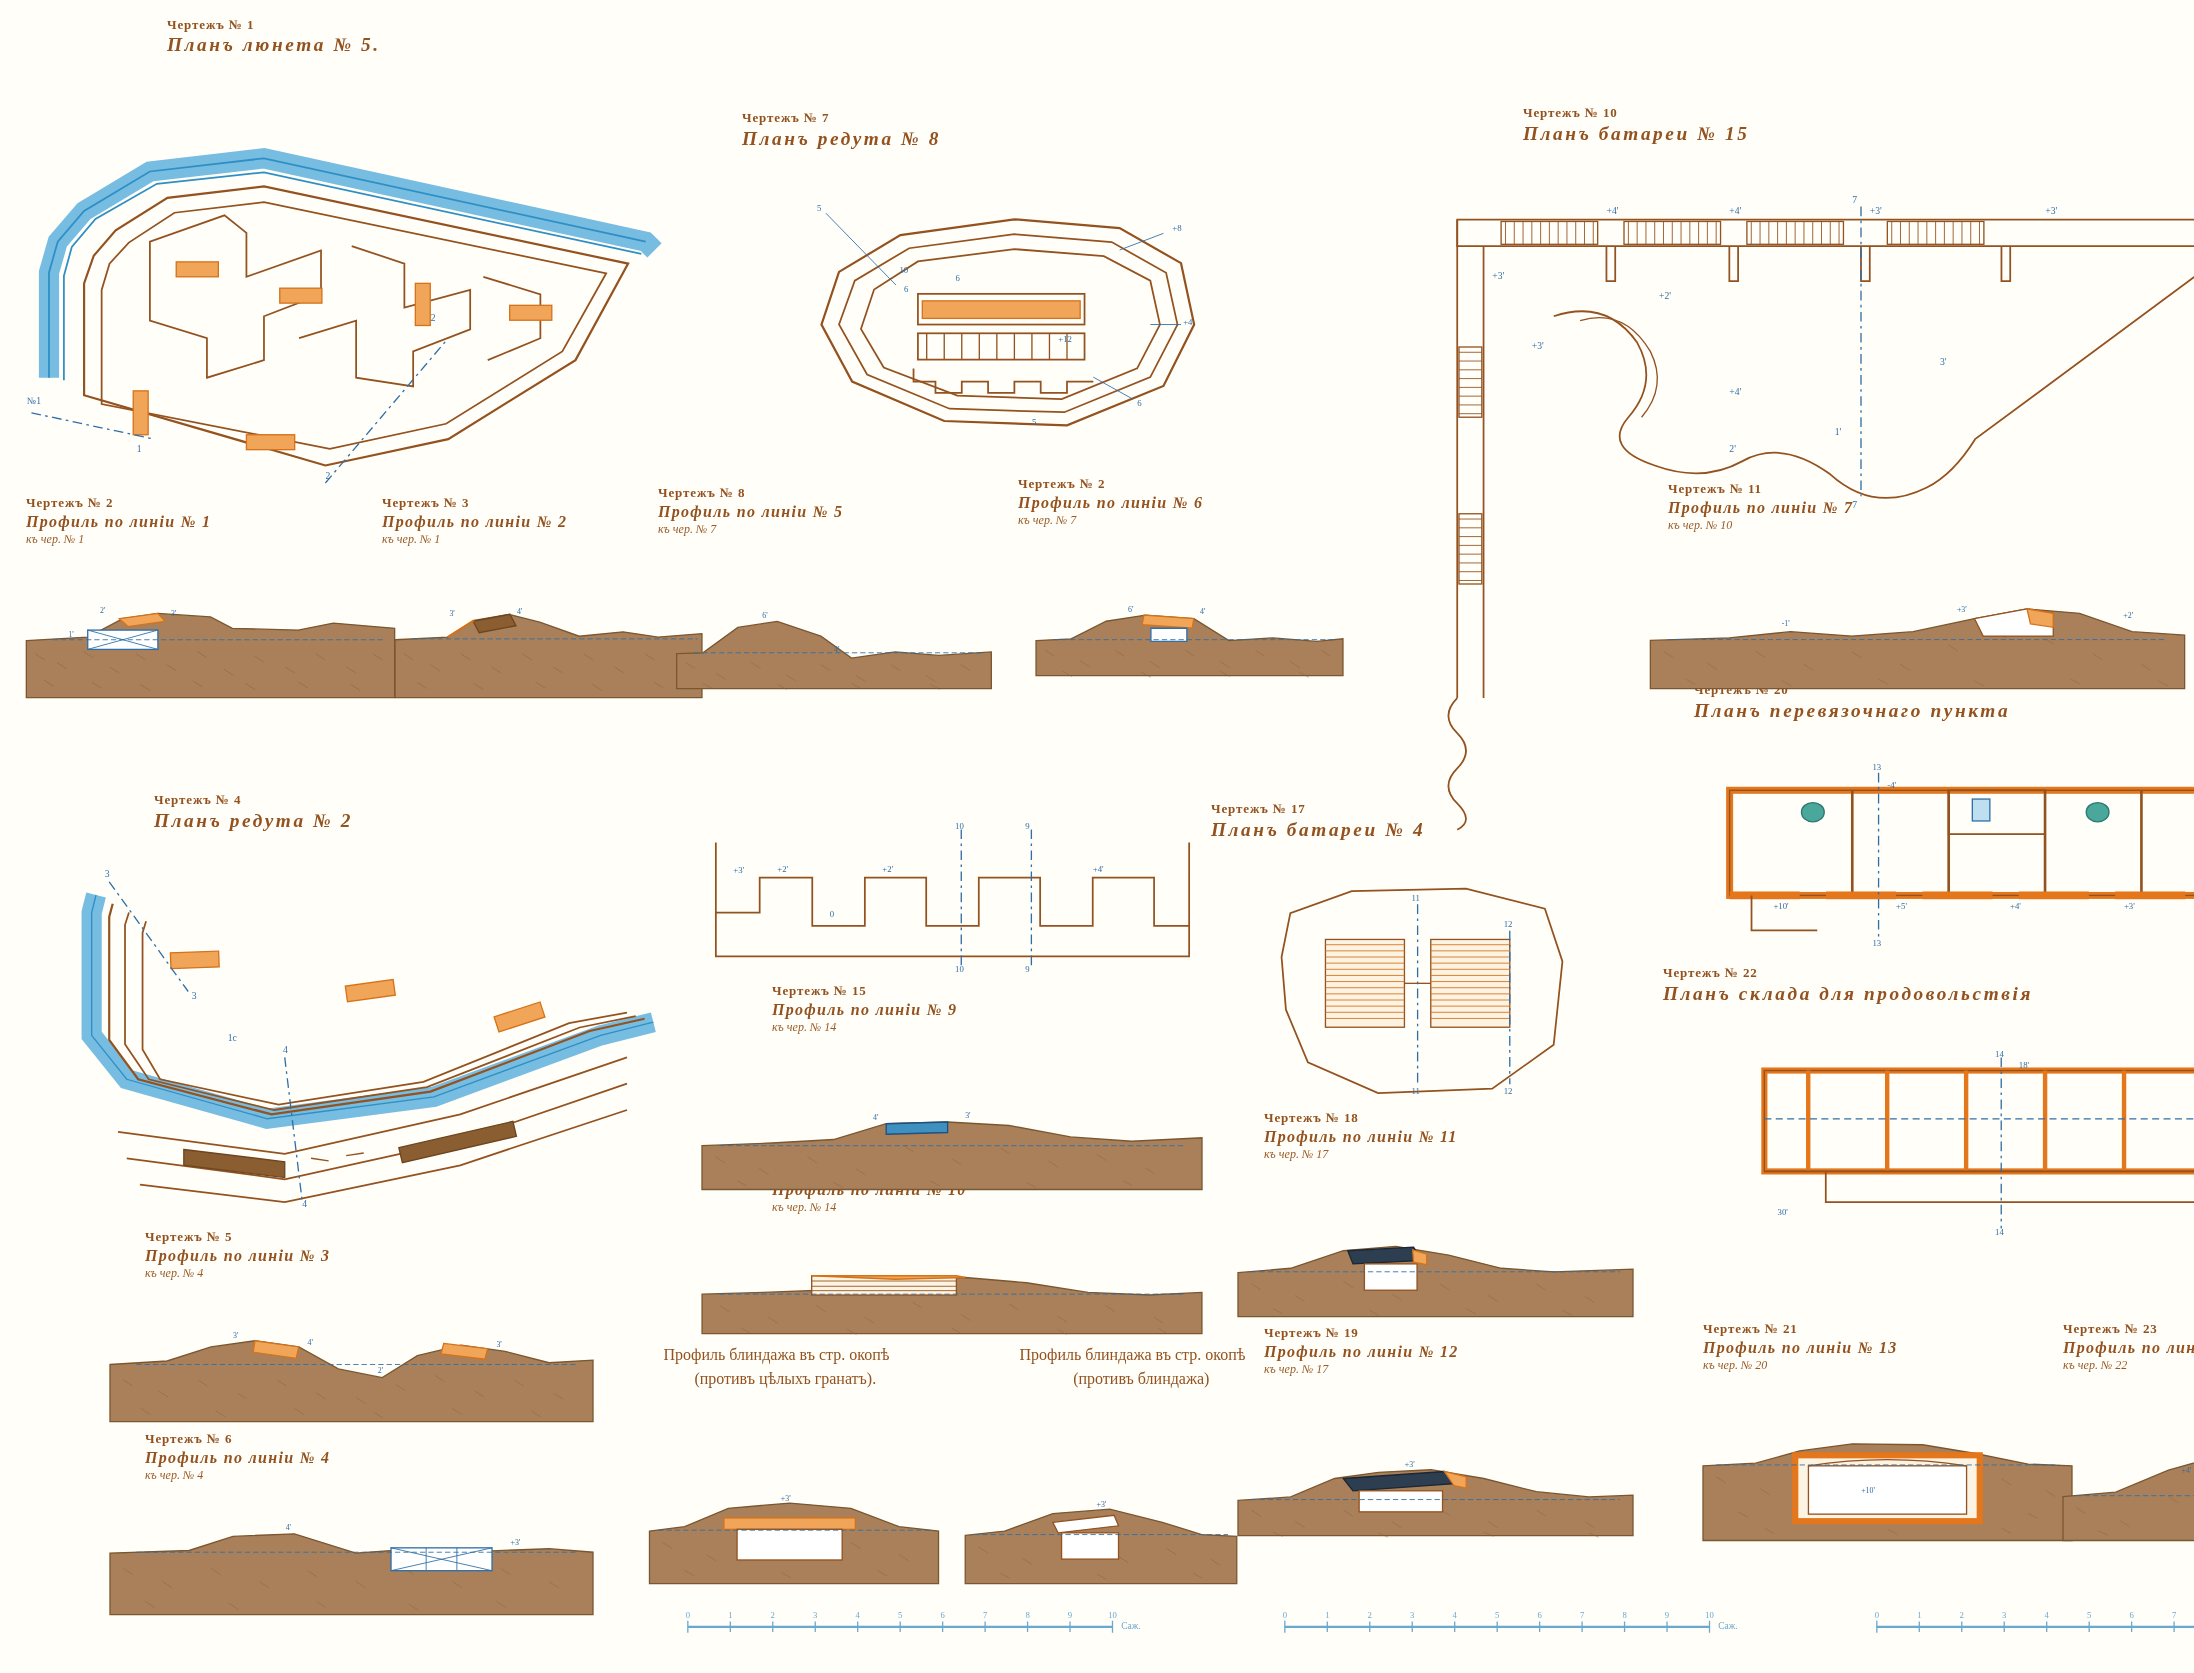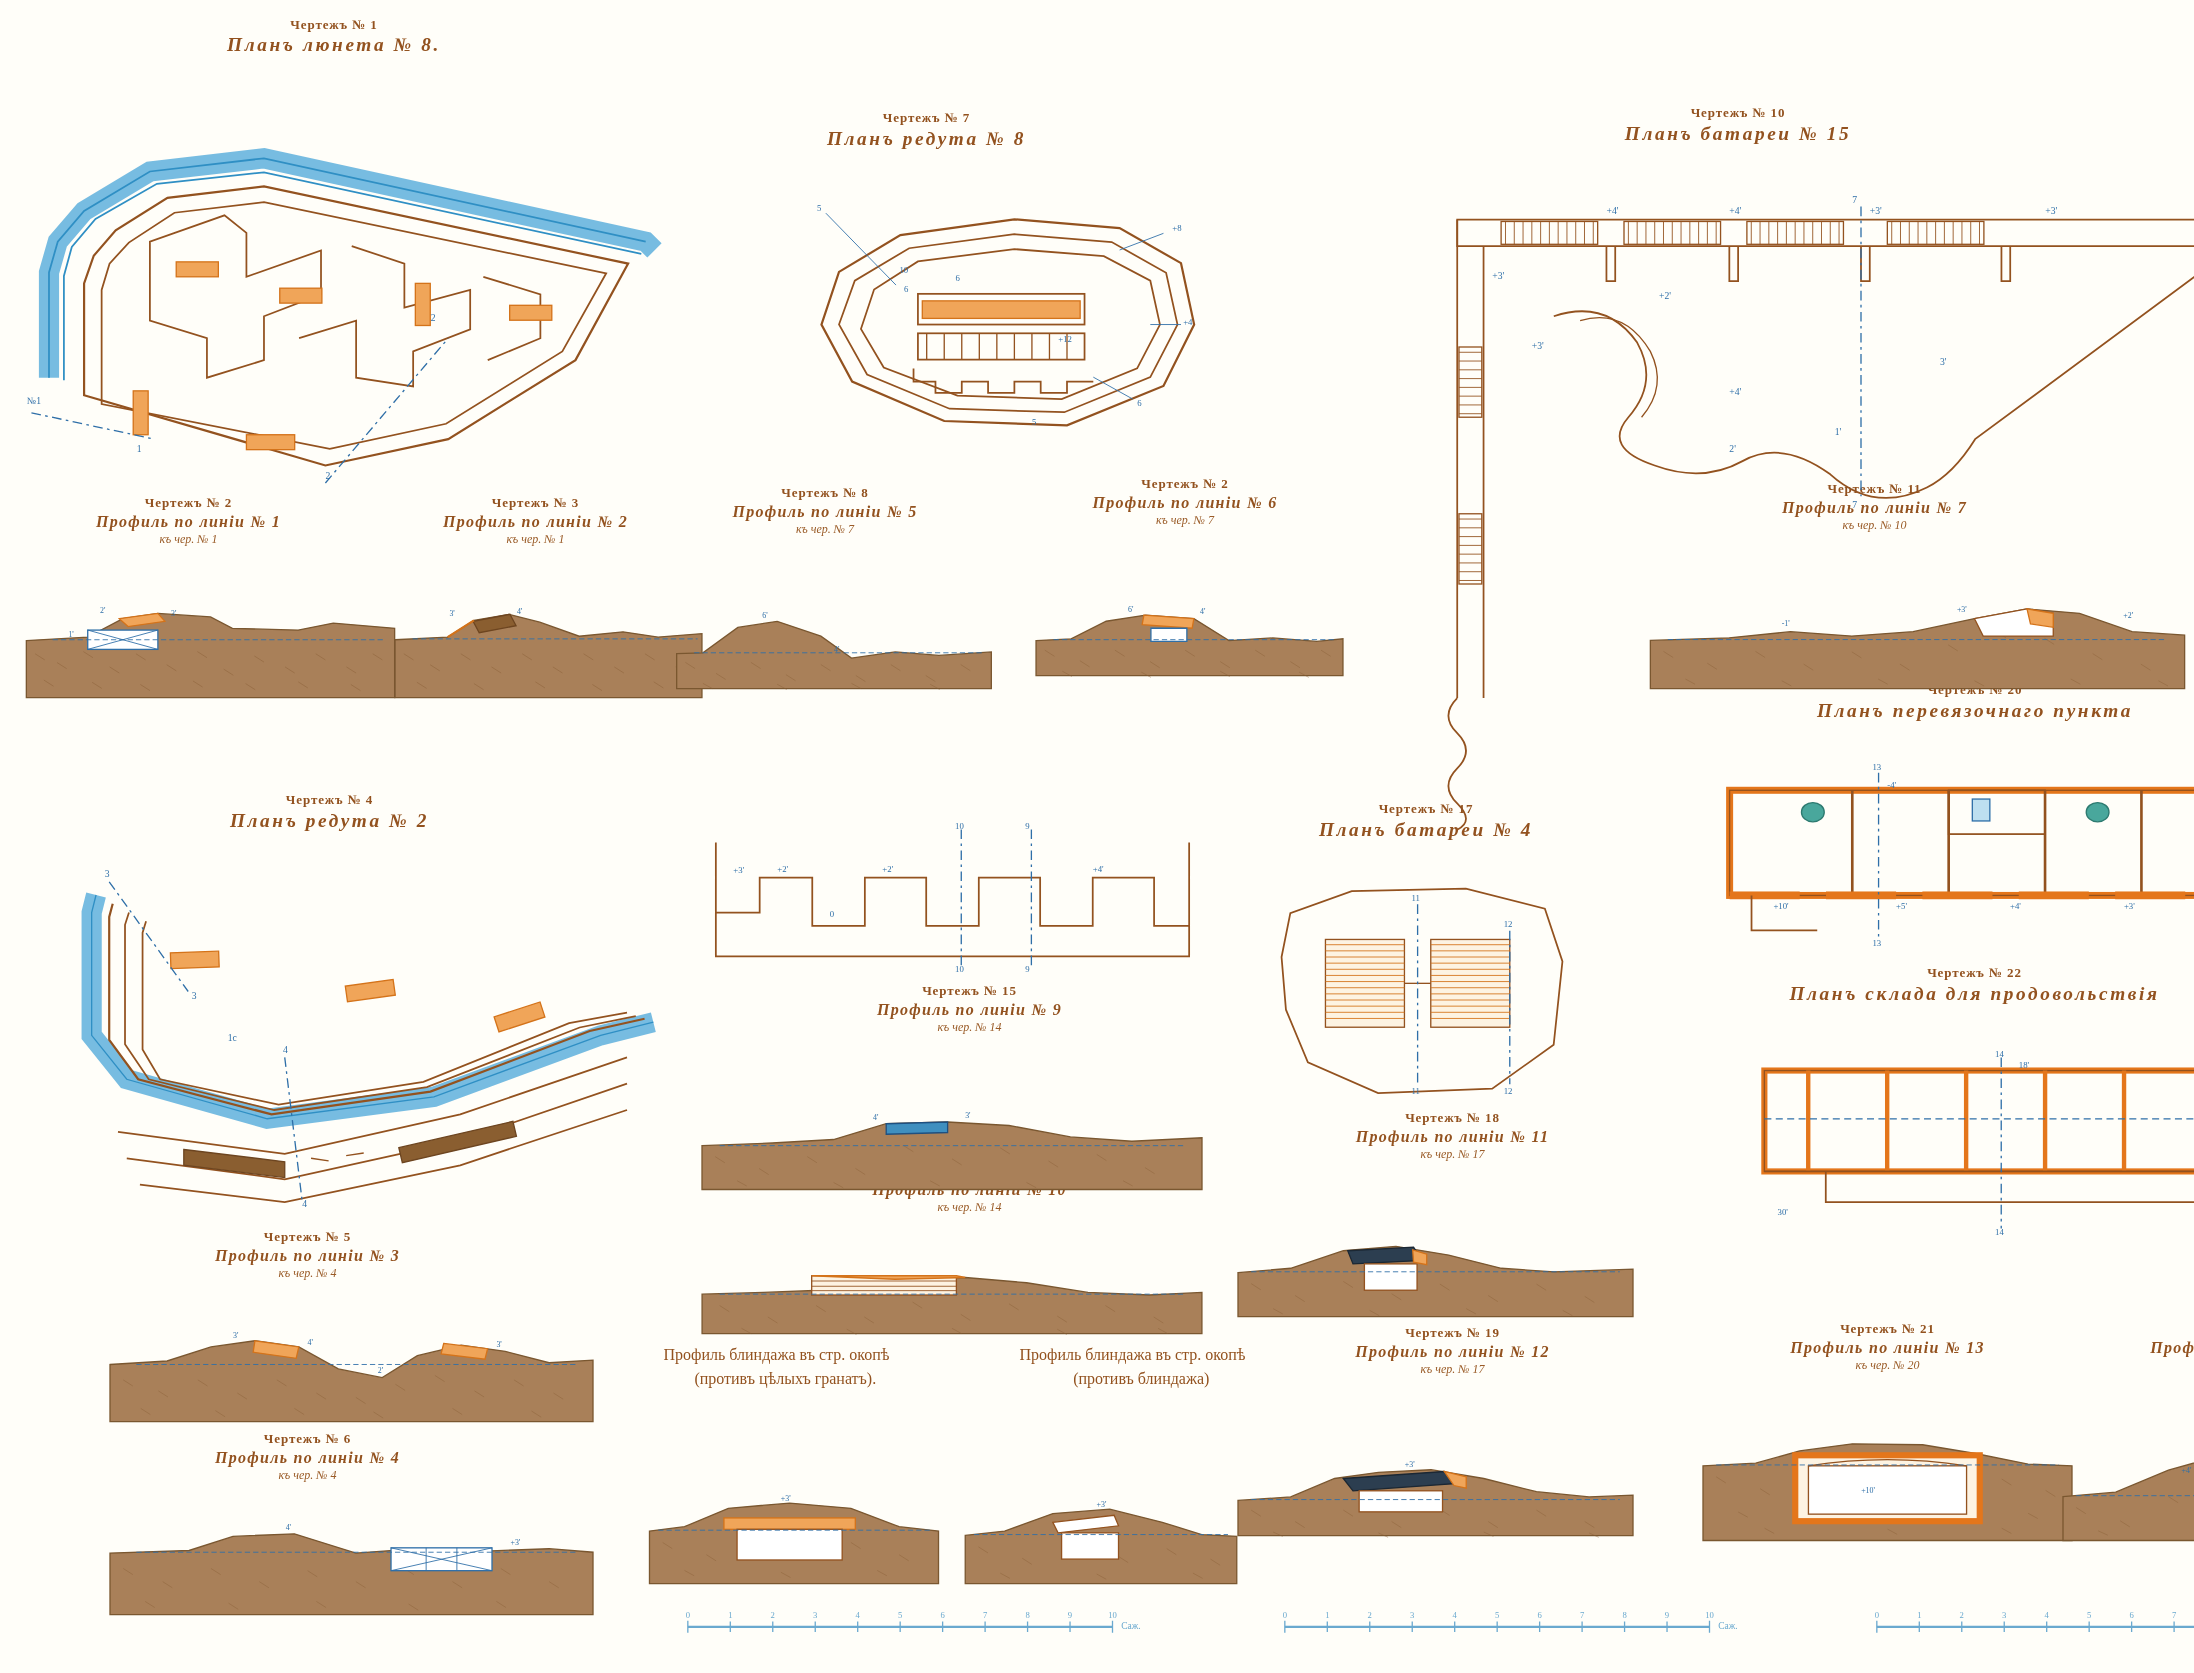--- a/index.html
+++ b/index.html
@@ -11,21 +11,21 @@
   #sheet{
     position:relative;
     width:2775px;
     height:1674px;
     background:#fffef9;
     overflow:hidden;
   }
   
   .cap{
     position:absolute;
-    text-align:center;
+    text-align:left;
     line-height:1.28;
     color:#93521f;
     font-family:"Liberation Serif", serif;
   }
   .cap .n{
     display:block;
     font-size:13px;
     letter-spacing:0.9px;
     font-weight:700;
     white-space:nowrap;
@@ -76,21 +76,21 @@
   .scalebar{position:absolute;}
 </style>
 </head>
 <body>
 
 <div id="sheet">
 
 
   <div class="cap" style="left:167px;top:16.7px;width:334px;">
     <span class="n">Чертежъ  № 1</span>
-    <span class="t big">Планъ люнета № 8.</span>
+    <span class="t big">Планъ люнета № 5.</span>
   </div>
 
   <div class="cap" style="left:26px;top:495px;width:325px;">
     <span class="n">Чертежъ  № 2</span>
     <span class="t">Профиль по линіи № 1</span>
     <span class="sub">къ чер. № 1</span>
   </div>
 
   <div class="cap" style="left:382px;top:495px;width:307px;">
     <span class="n">Чертежъ  № 3</span>

